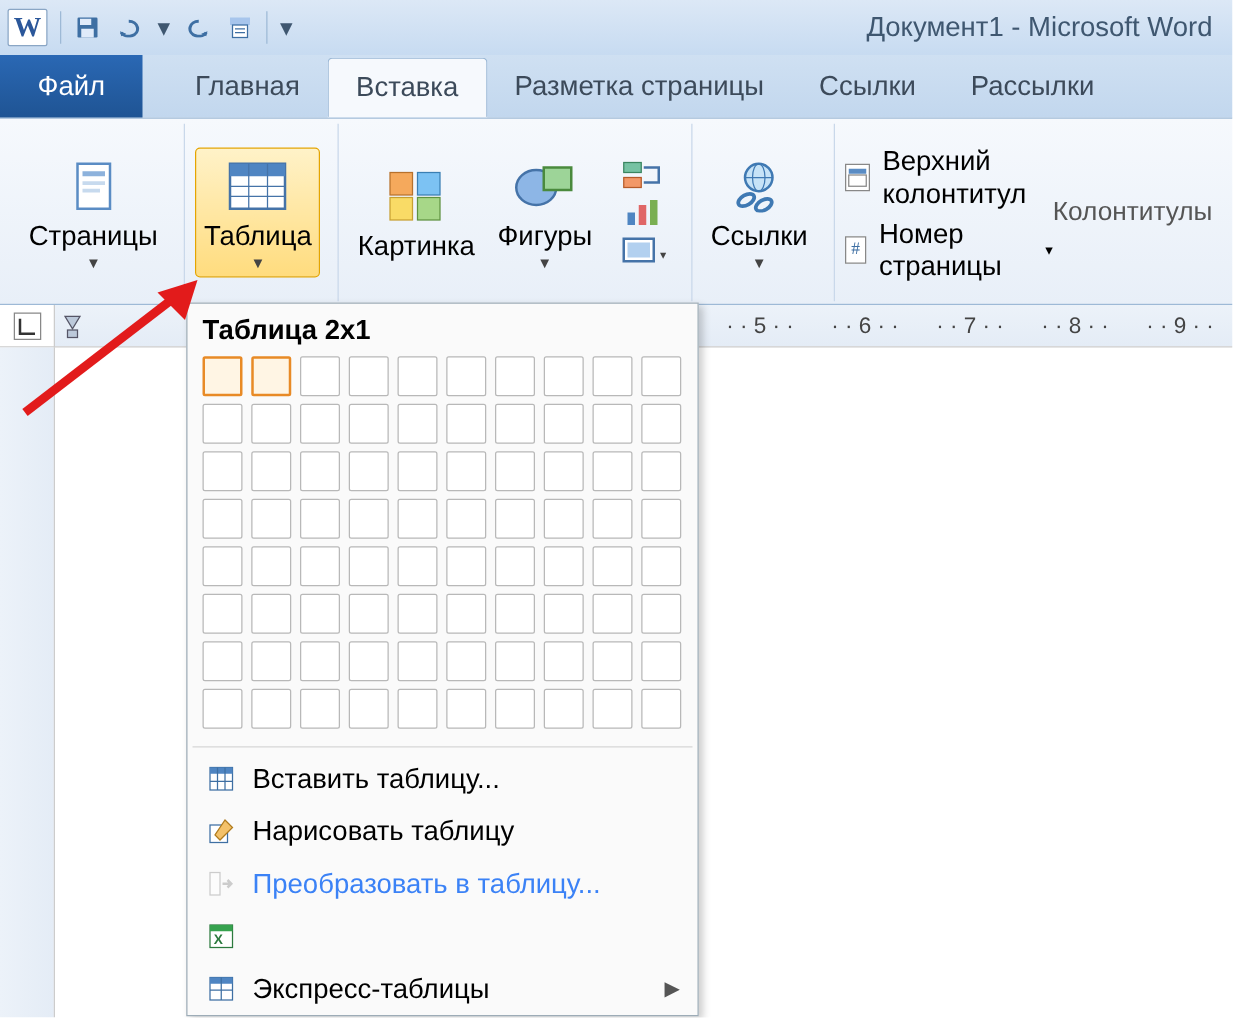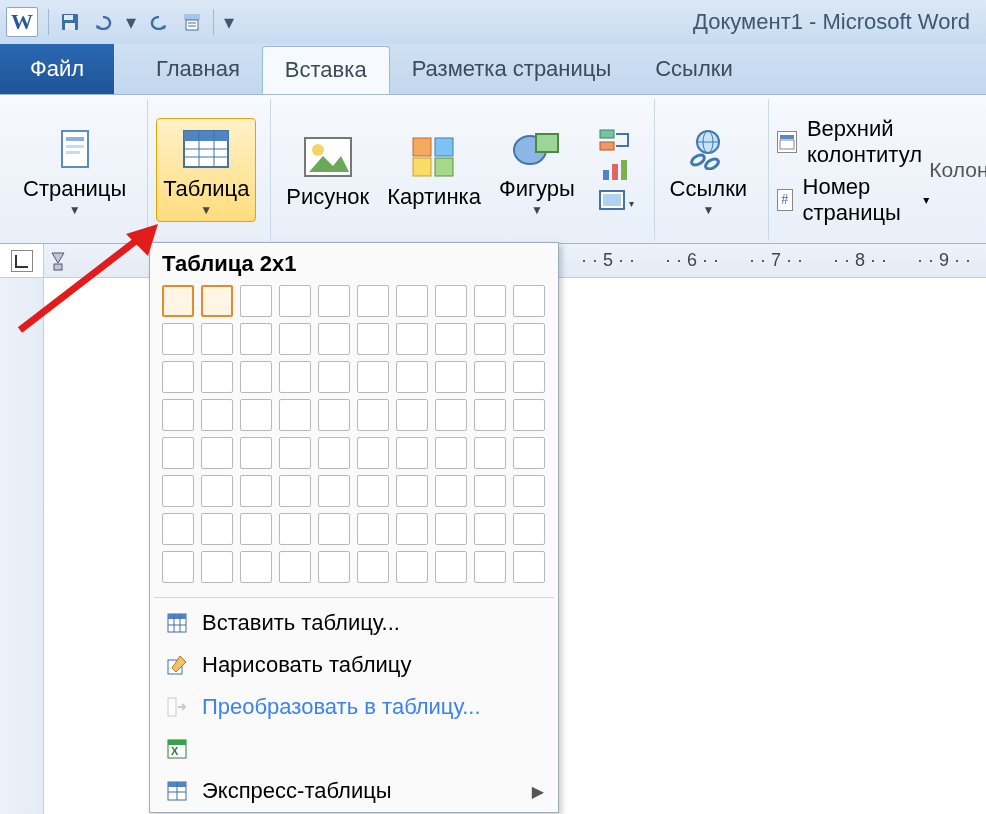--- a/index.html
+++ b/index.html
@@ -105,20 +105,21 @@
   <div class="qat-btn" style="width:16px">▾</div>
   <div class="title-text">Документ1  -  Microsoft Word</div>
 </div>
 
 <div class="tabstrip">
   <div class="tab file">Файл</div>
   <div class="tab">Главная</div>
   <div class="tab active">Вставка</div>
   <div class="tab">Разметка страницы</div>
   <div class="tab">Ссылки</div>
+  <div class="tab">Рассылки</div>
 </div>
 
 <div class="ribbon">
 
   <div class="group">
     <div class="group-body">
       <div class="bigbtn">
         <div class="ico-slot">
           <svg width="30" height="40">
               <rect x="2" y="2" width="26" height="36" fill="#fff" stroke="#5a8cc4" stroke-width="2"></rect>
@@ -149,30 +150,20 @@
         </div>
         <div class="lbl">Таблица</div>
         <div class="dd">▼</div>
       </div>
     </div>
     <div class="group-label">&nbsp;</div>
   </div>
 
   <div class="group" style="border-right:none">
     <div class="group-body">
-      <div class="bigbtn" style="min-width:88px">
-        <div class="ico-slot">
-          <svg width="50" height="42">
-              <rect x="2" y="2" width="46" height="38" fill="#fff" stroke="#777" stroke-width="2"></rect>
-              <circle cx="15" cy="14" r="6" fill="#f5d265"></circle>
-              <path d="M6 36 L20 20 L30 30 L38 20 L46 36 Z" fill="#6aa85c"></path>
-            </svg>
-        </div>
-        <div class="lbl">Рисунок</div>
-      </div>
       <div class="bigbtn" style="min-width:96px">
         <div class="ico-slot">
           <svg width="46" height="42">
               <rect x="2" y="2" width="18" height="18" fill="#f5a95c" stroke="#b7712c"></rect>
               <rect x="24" y="2" width="18" height="18" fill="#7cc2f3" stroke="#3a7fb3"></rect>
               <rect x="2" y="22" width="18" height="18" fill="#f9db66" stroke="#c7a032"></rect>
               <rect x="24" y="22" width="18" height="18" fill="#a7d788" stroke="#5f9240"></rect>
             </svg>
         </div>
         <div class="lbl">Картинка</div>

